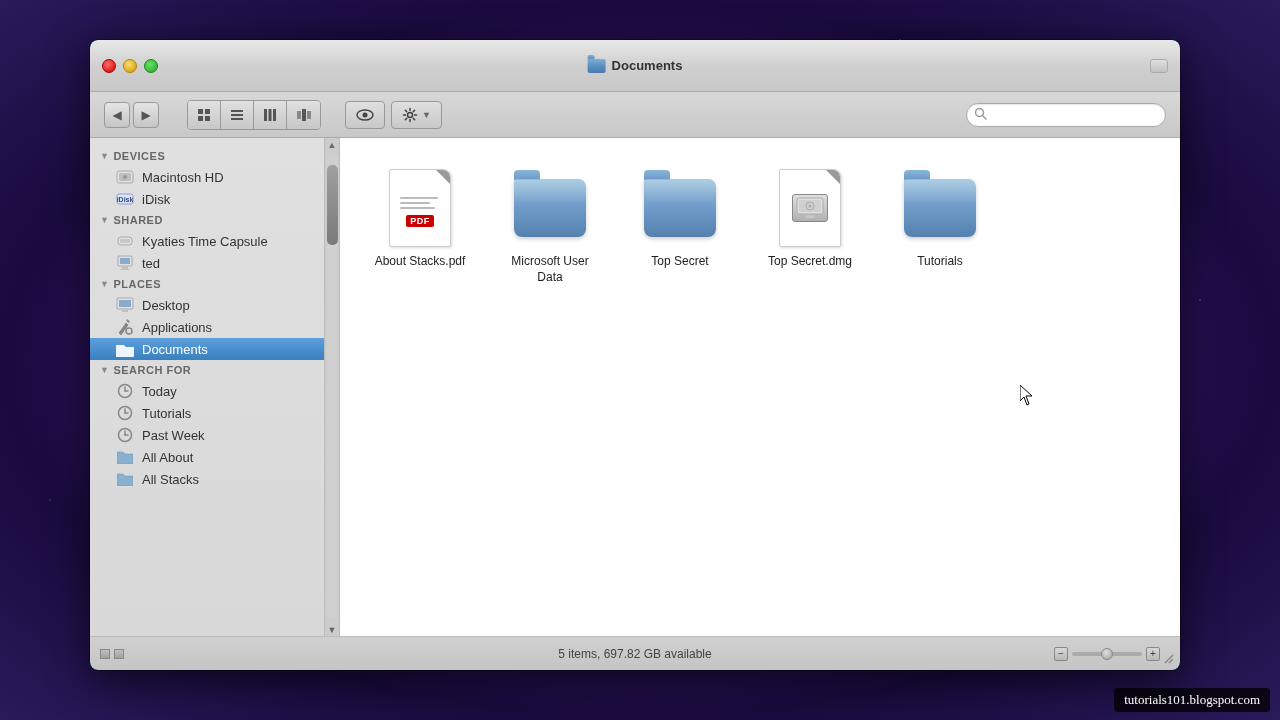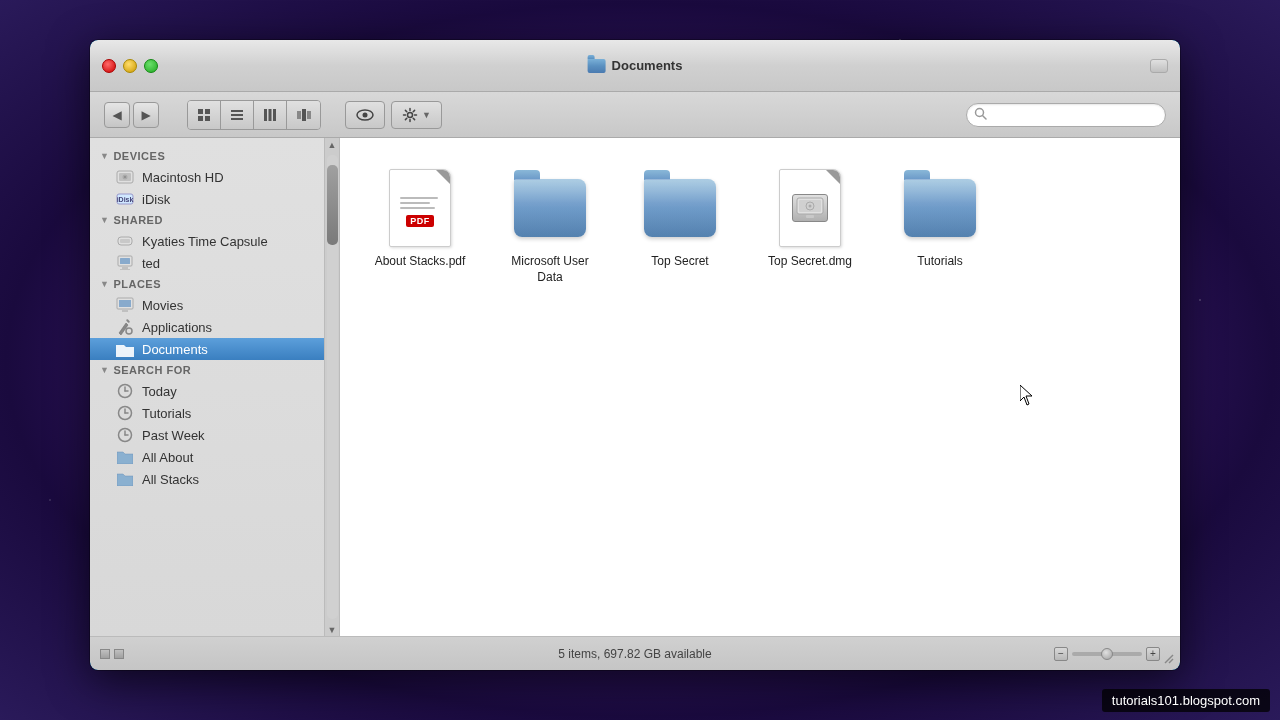--- a/index.html
+++ b/index.html
@@ -573,21 +573,21 @@
     
     .watermark {
       position: absolute;
       bottom: 8px;
       right: 10px;
       background: rgba(0,0,0,0.75);
       color: white;
       font-size: 13px;
       padding: 4px 10px;
       border-radius: 3px;
-      font-family: Liberation Sans, sans-serif;
+      font-family: Liberation Serif, serif;
     }
   </style>
 </head>
 <body>
 
 <div class="window">
 
   <div class="titlebar">
     <div class="traffic-lights">
       <div class="traffic-light close" title="Close"></div>
@@ -728,21 +728,21 @@
           <span>PLACES</span>
         </div>
         <div class="sidebar-item">
           <span class="sidebar-item-icon">
             <svg width="18" height="16" viewBox="0 0 18 16">
               <rect x="1" y="1" width="16" height="11" rx="1" fill="#e0e0e0" stroke="#aaa" stroke-width="1"></rect>
               <rect x="3" y="3" width="12" height="7" fill="#88aacc"></rect>
               <rect x="6" y="13" width="6" height="2" fill="#c0c0c0"></rect>
             </svg>
           </span>
-          <span>Movies</span>
+          <span>Desktop</span>
         </div>
         <div class="sidebar-item">
           <span class="sidebar-item-icon">
             <svg width="18" height="18" viewBox="0 0 18 18">
               <path d="M3 15L10 5l2 2L5 17z" fill="#888" stroke="#666" stroke-width="0.5"></path>
               <rect x="10" y="2" width="4" height="2" rx="1" fill="#888" transform="rotate(45 12 3)"></rect>
               <circle cx="13" cy="13" r="3" fill="none" stroke="#888" stroke-width="1.5"></circle>
             </svg>
           </span>
           <span>Applications</span>

